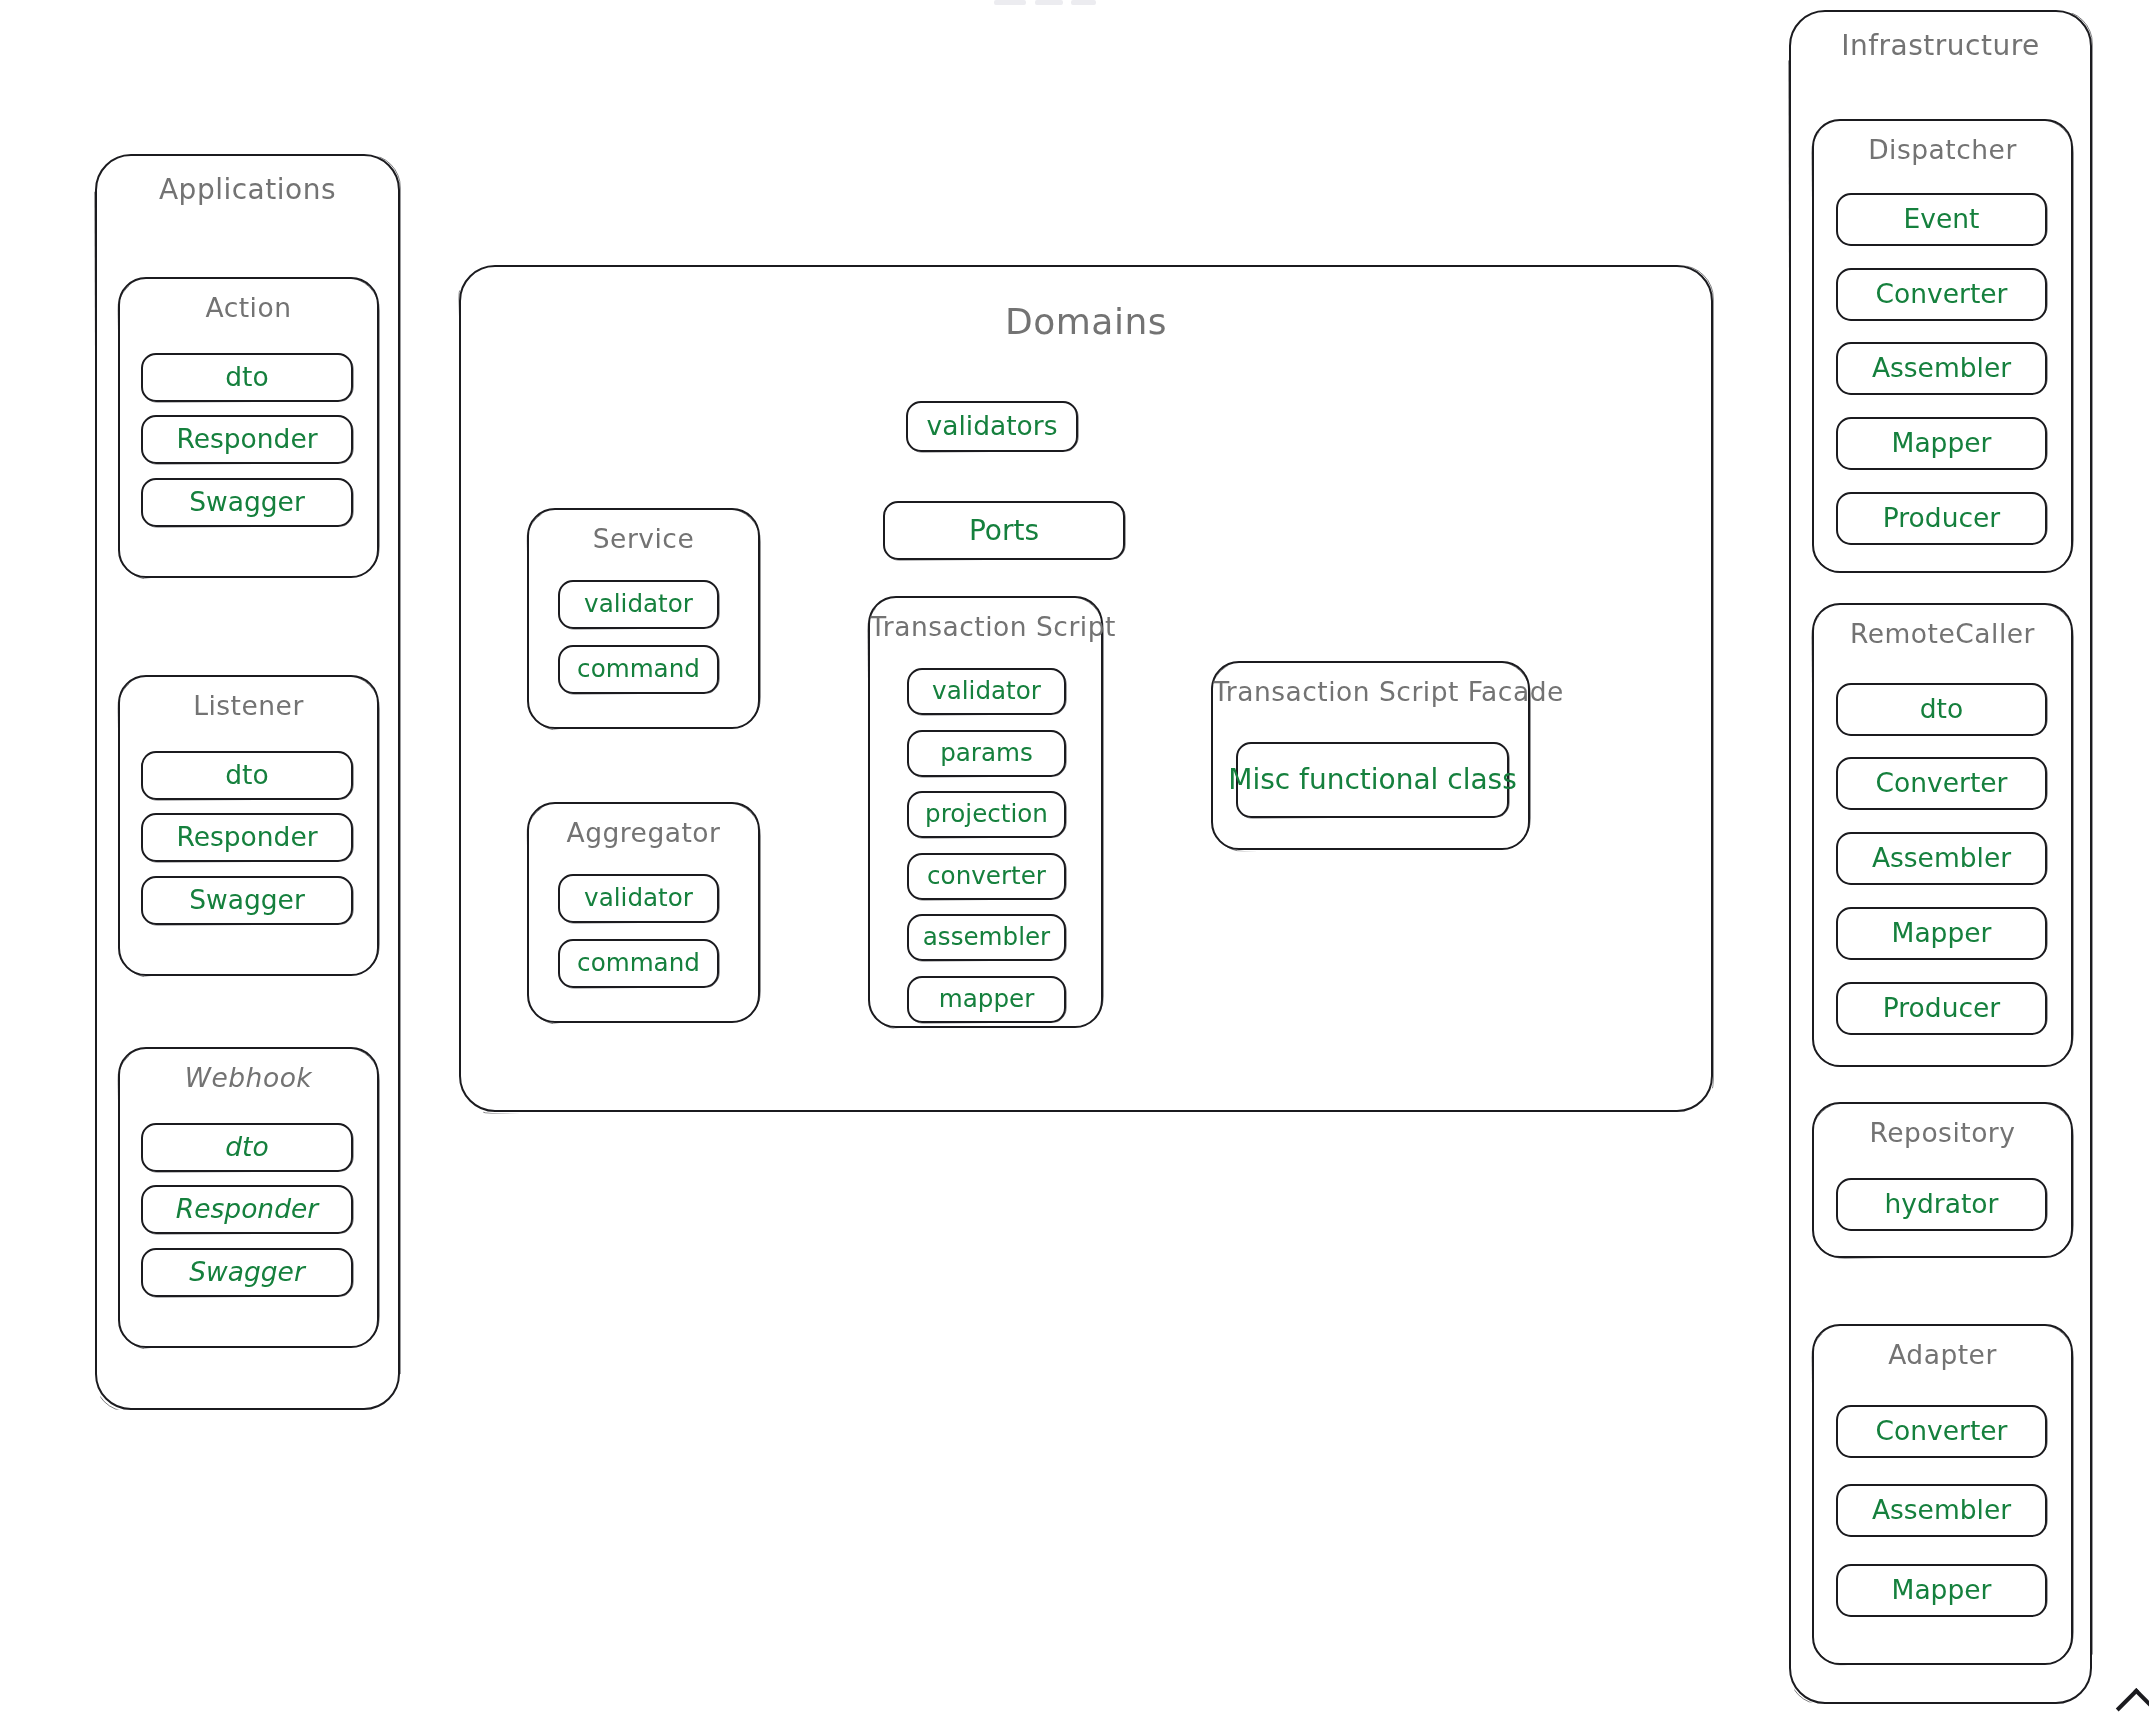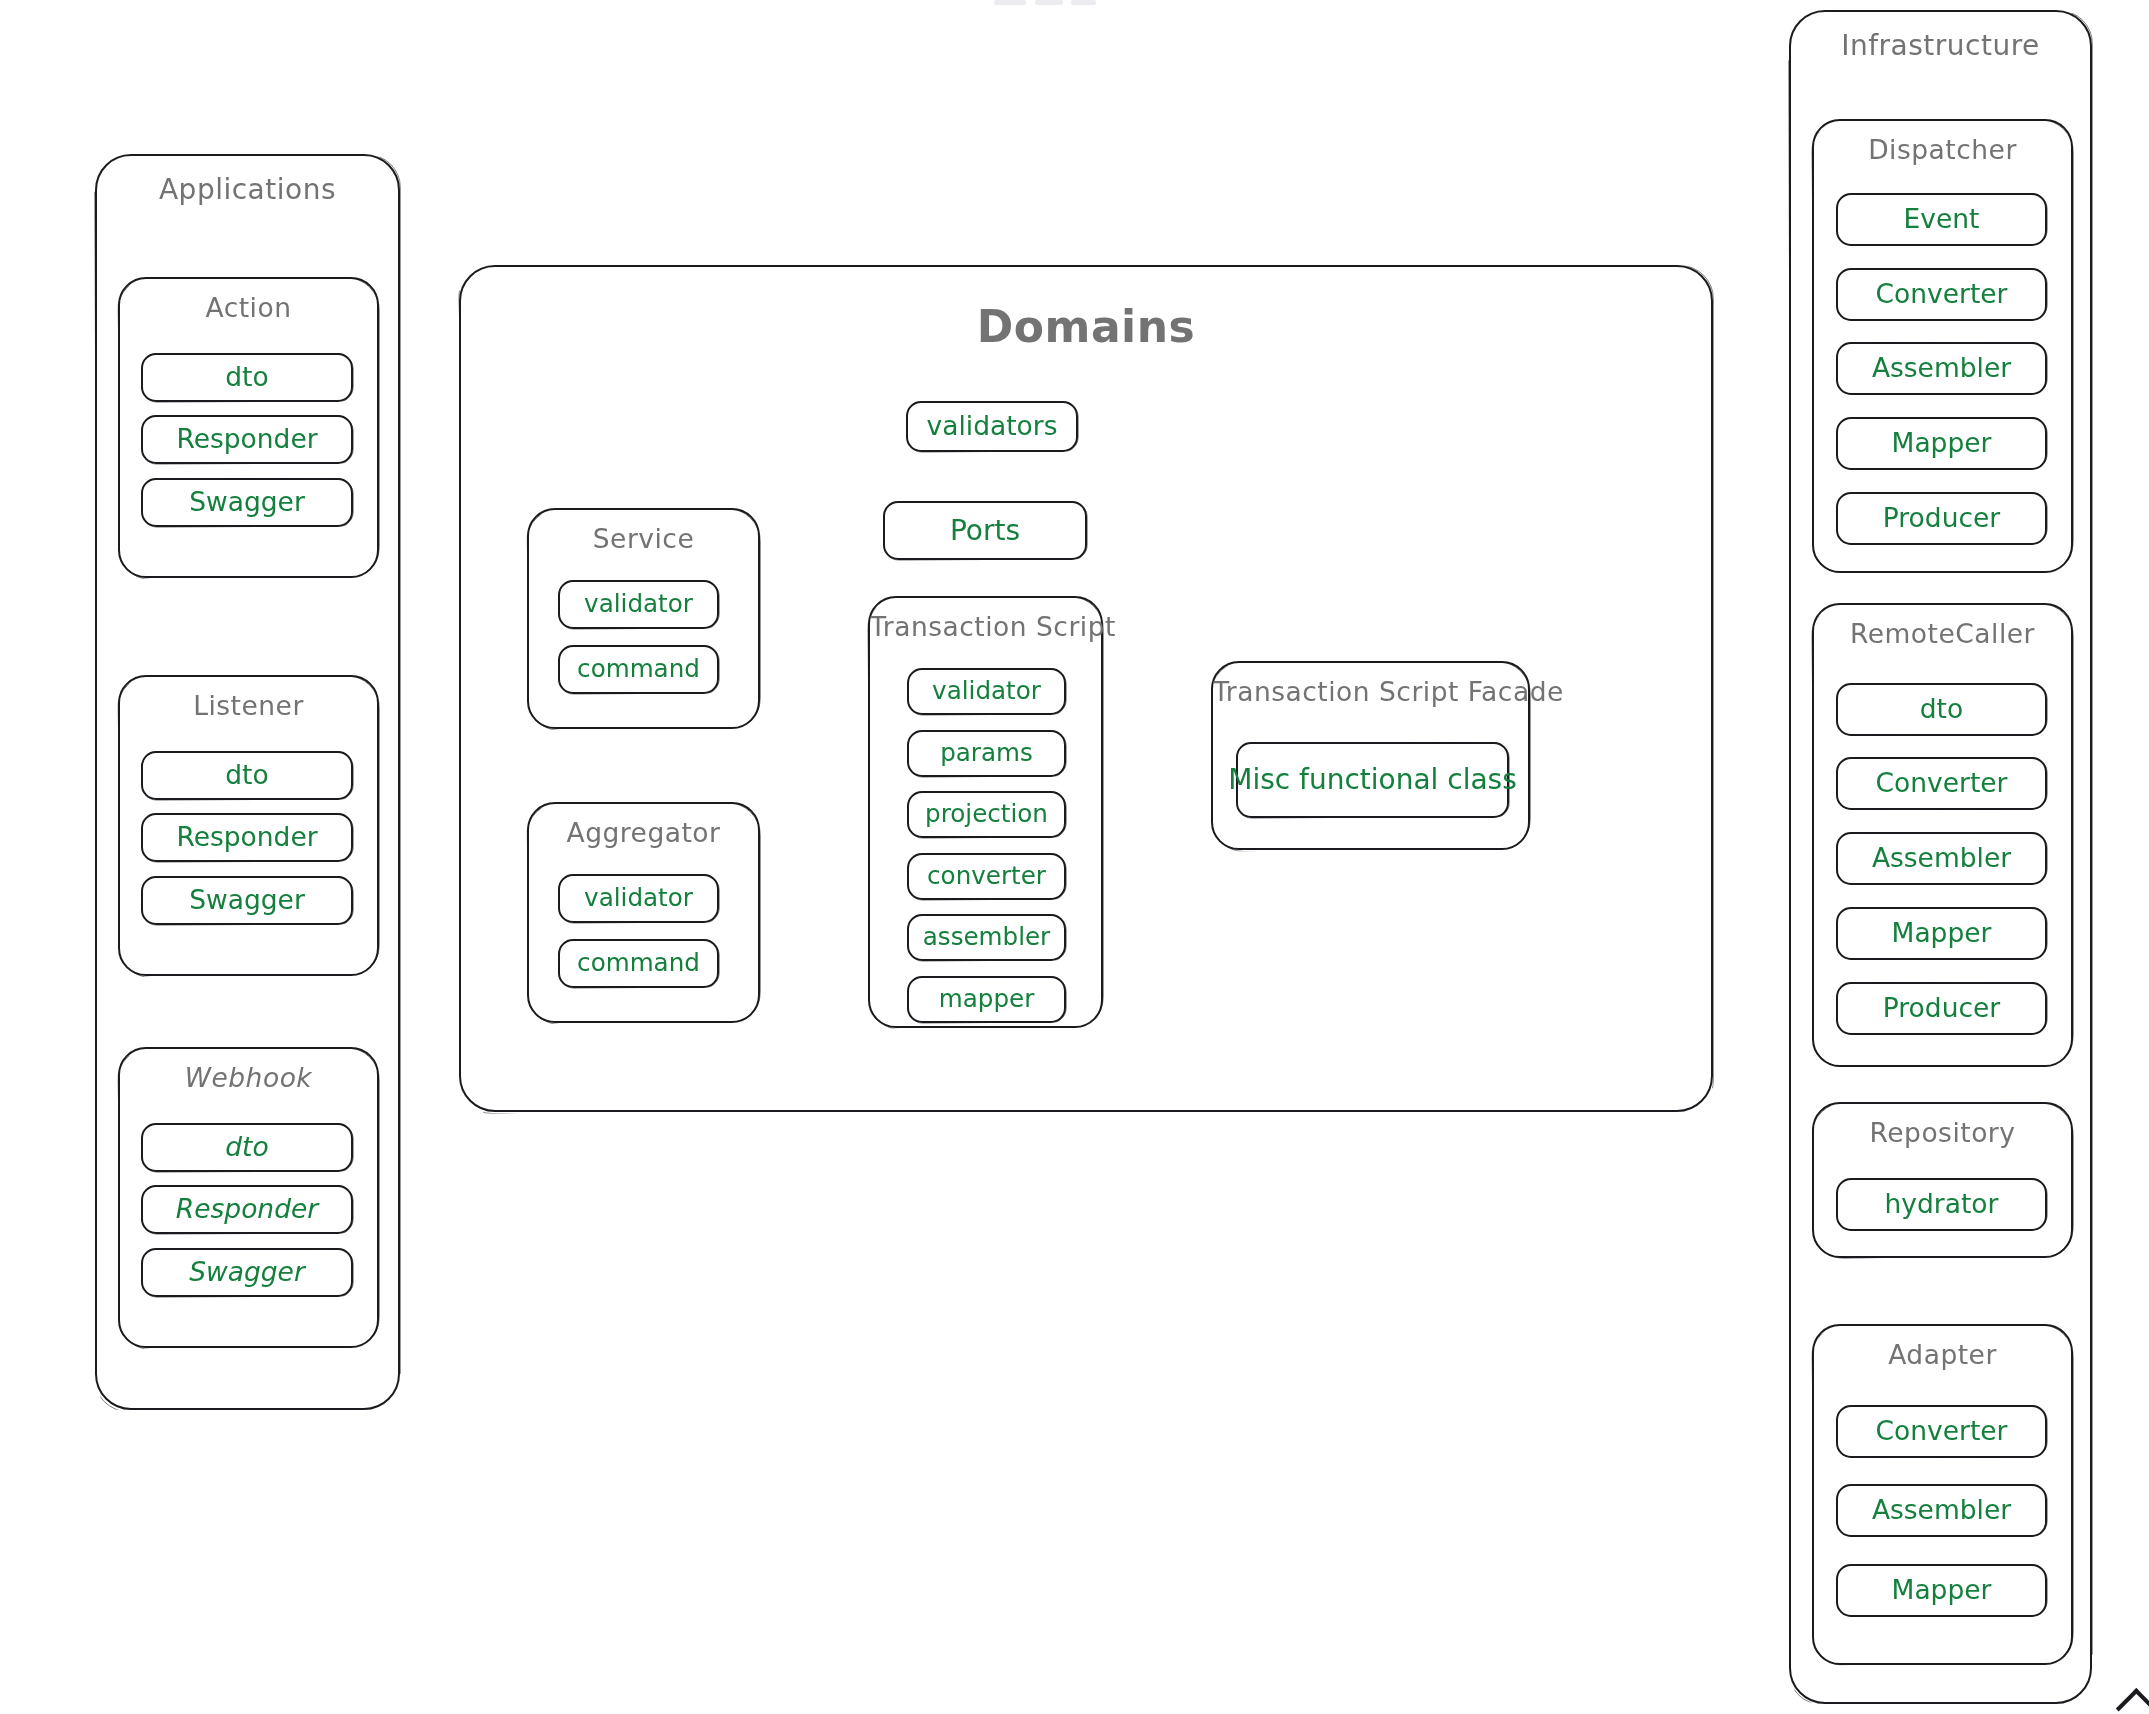--- a/index.html
+++ b/index.html
@@ -46,21 +46,21 @@
     position: absolute;
     left: 0; right: 0;
     text-align: center;
     font-family: "DejaVu Sans", sans-serif;
     font-weight: 400;
     letter-spacing: 0.5px;
     color: #737373;
     white-space: nowrap;
     pointer-events: none;
   }
-  .t-root    { top: 34px;  font-size: 44px; font-weight: bold; }
+  .t-root    { top: 34px;  font-size: 36px; }
   .t-group   { top: 17px;  font-size: 28px; }
   .t-sub     { top: 13.2px;  font-size: 26.5px; }
 
   .leaf-label {
     position: absolute;
     inset: 0;
     display: flex;
     align-items: center;
     justify-content: center;
     font-size: 26.5px;
@@ -138,21 +138,21 @@
   </div>
 </div>
 
 <div class="hbox lvl1" style="left:459px; top:265px; width:1254px; height:847px;">
   <div class="title t-root">Domains</div>
 
   <div class="hbox leaf" style="left:445px; top:134px; width:172px; height:51px;">
     <span class="leaf-label">validators</span>
   </div>
 
-  <div class="hbox leaf" style="left:422px; top:234px; width:204px; height:59px;">
+  <div class="hbox leaf" style="left:422px; top:234px; width:242px; height:59px;">
     <span class="leaf-label lg">Ports</span>
   </div>
 
   <div class="hbox lvl2" style="left:66px; top:241px; width:233px; height:221px;">
     <div class="title t-sub">Service</div>
     <div class="hbox leaf" style="left:29px; top:70px; width:161px; height:49px;">
       <span class="leaf-label sm">validator</span>
     </div>
     <div class="hbox leaf" style="left:29px; top:135px; width:161px; height:49px;">
       <span class="leaf-label sm">command</span>

